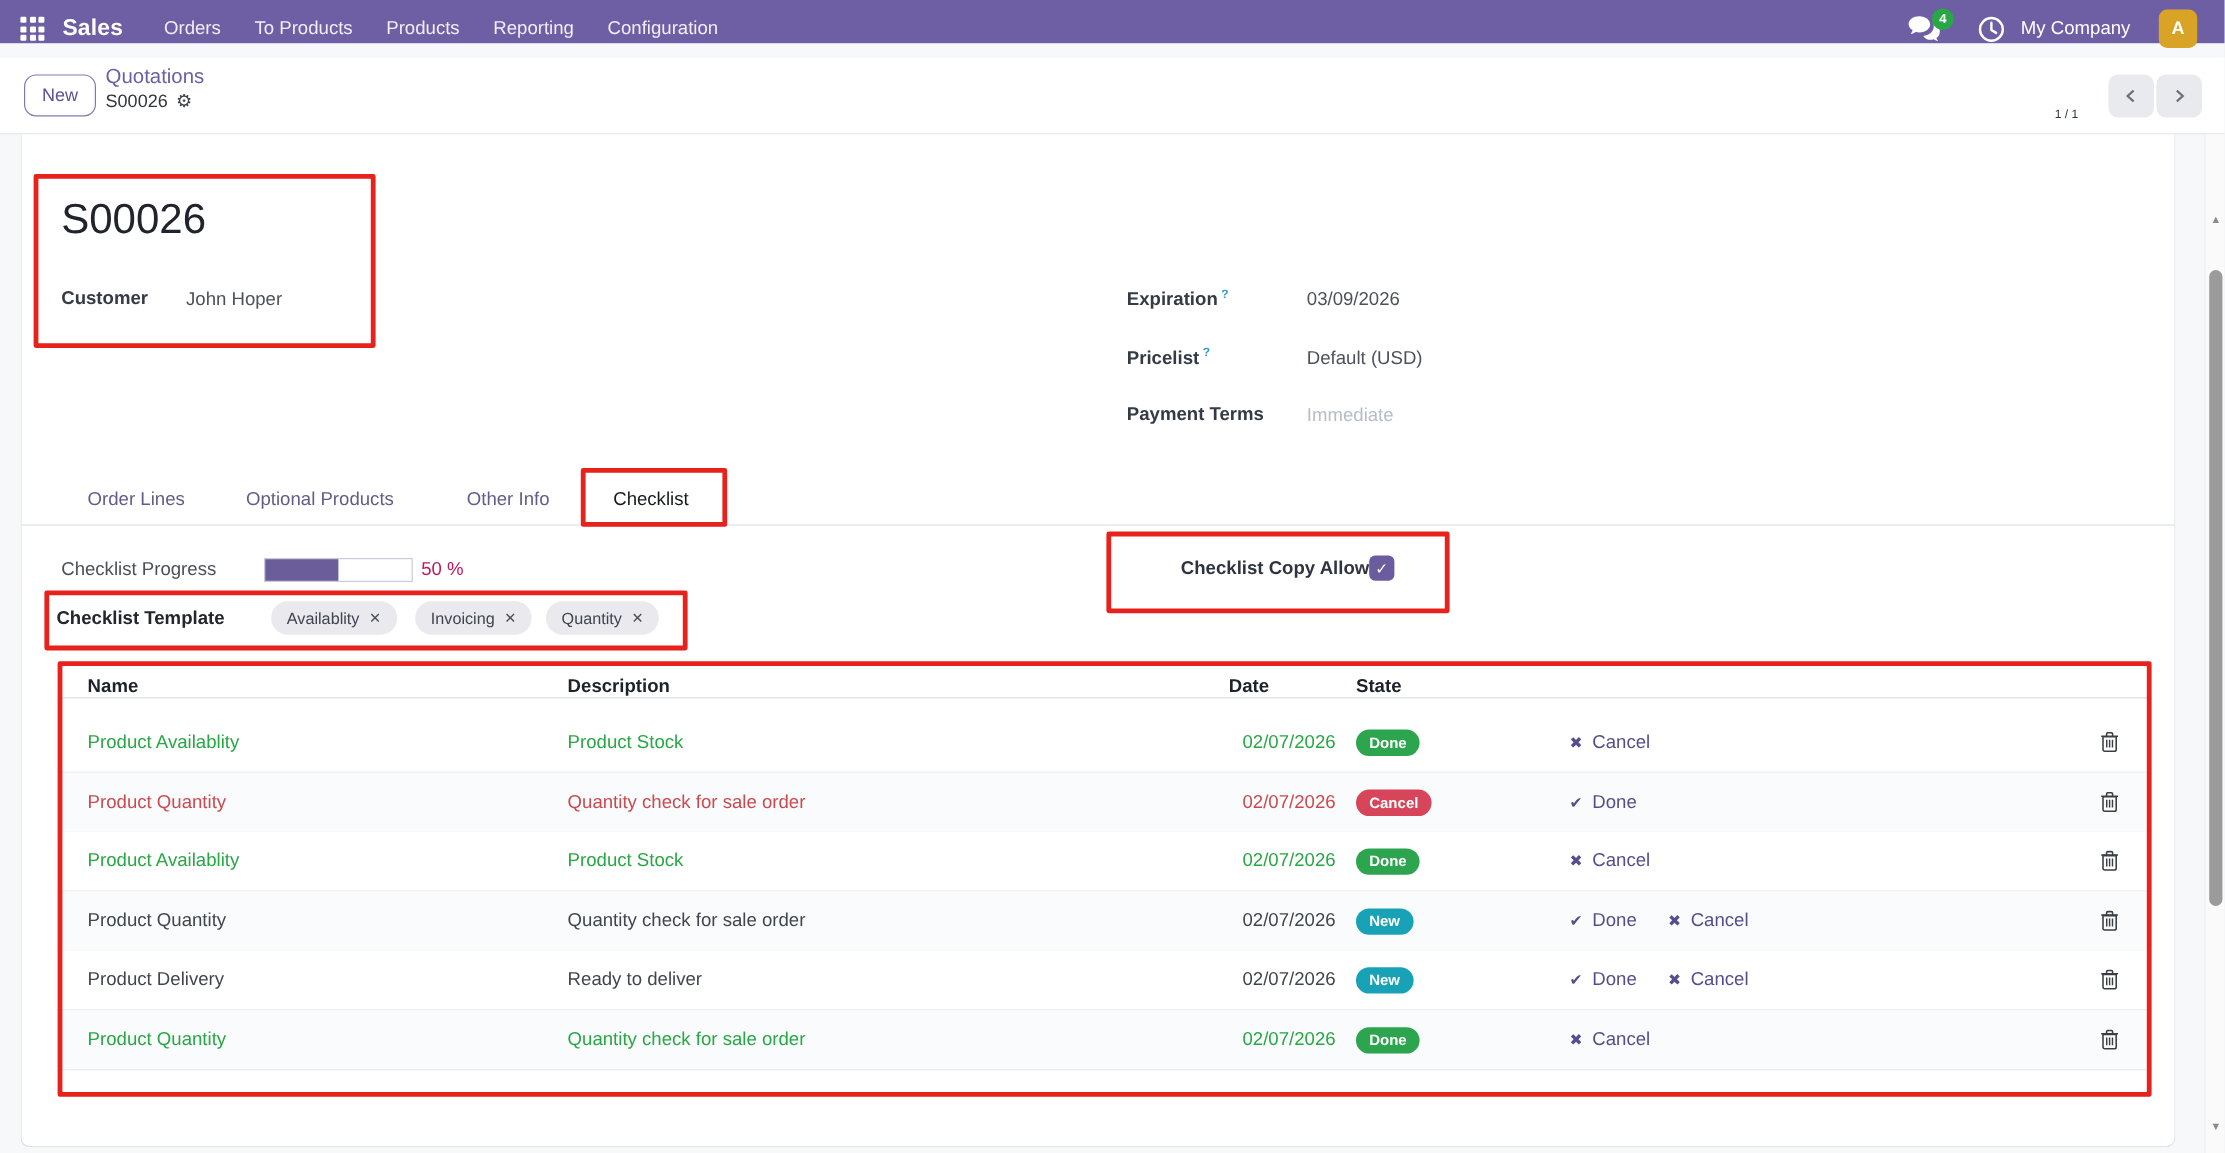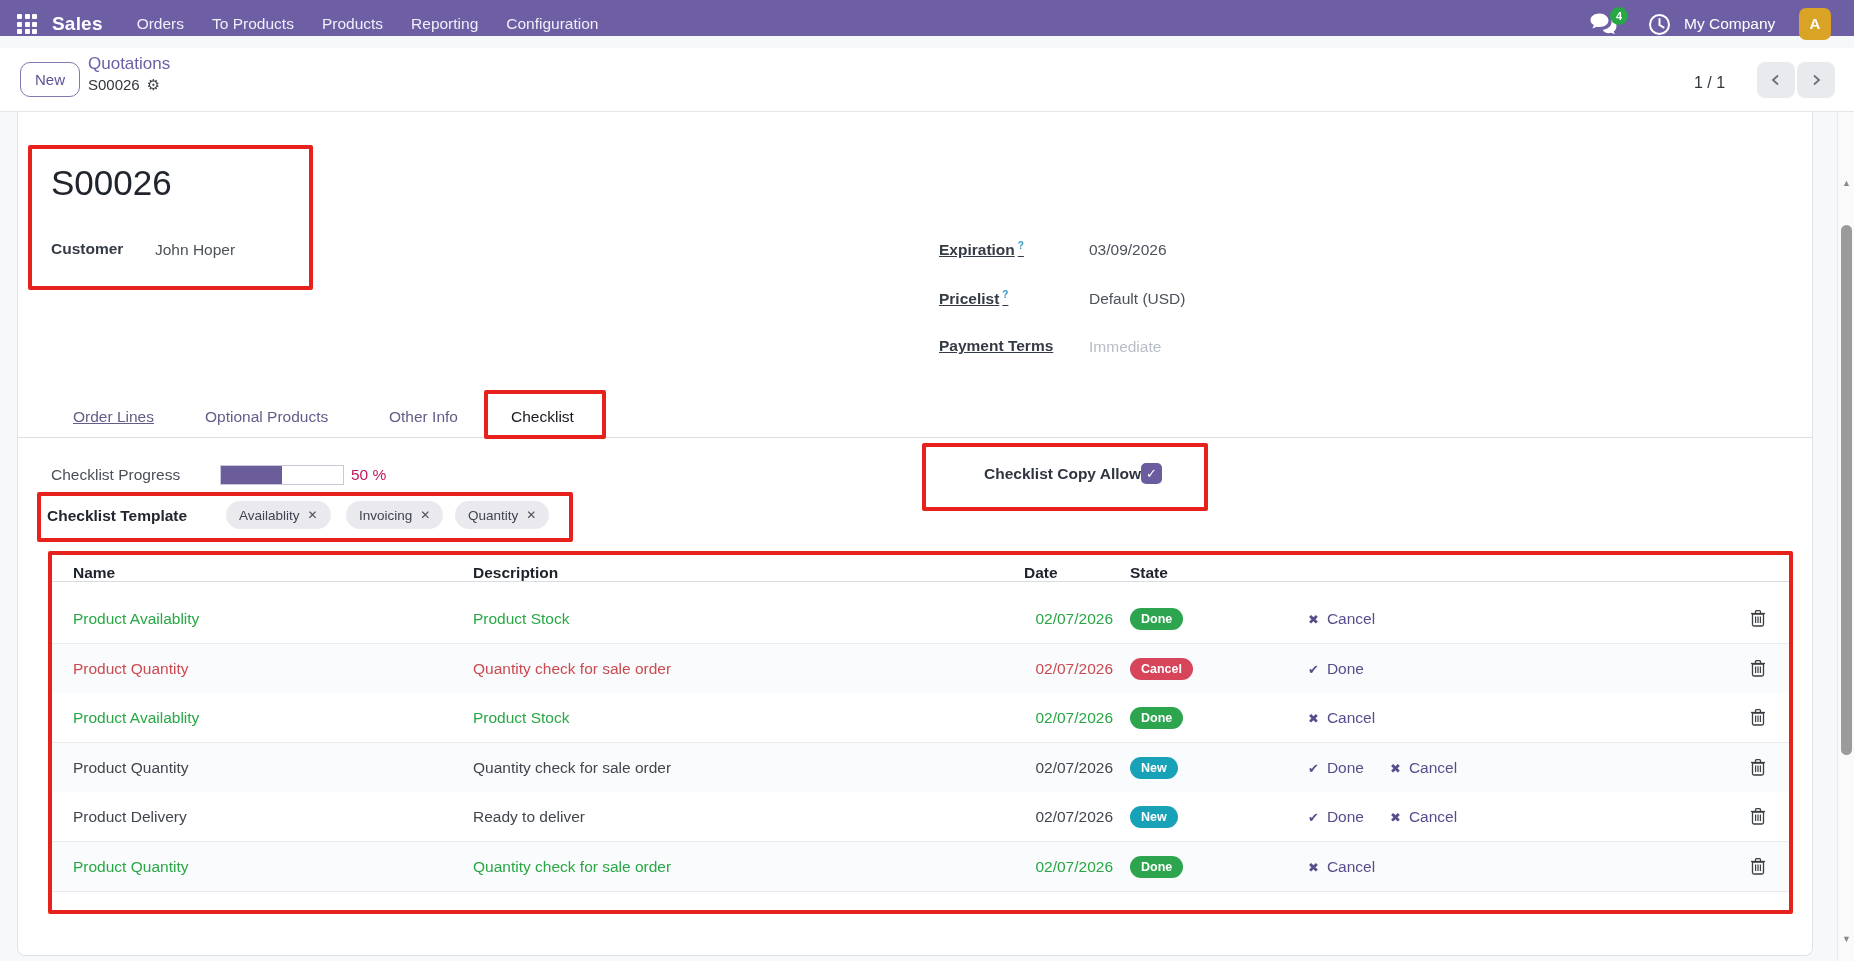--- a/index.html
+++ b/index.html
@@ -27,21 +27,21 @@
     background:#d9a326; color:#fff; font-weight:bold; font-size:15px; text-align:center; line-height:32px; cursor:pointer; }
 
   
   .control { position:absolute; top:48px; left:0; width:100%; height:64px; background:#fff; border-bottom:1px solid #e3e6ea; }
   .btn-new { position:absolute; left:20px; top:14px; height:35px; padding:0 14px; background:#fff;
     border:1px solid #8279b3; border-radius:10px; color:#5d5296; font-size:15px; font-family:inherit; cursor:pointer; }
   .breadcrumb { position:absolute; left:88px; top:7px; line-height:18px; }
   .bc-parent { display:block; color:#6b5fa5; font-size:17px; padding-bottom:3px; cursor:pointer; }
   .bc-current { color:#31363d; font-size:15px; }
   .bc-gear { color:#41464c; font-size:15px; margin-left:7px; cursor:pointer; }
-  .pager-count { position:absolute; left:1694px; top:3px; width:56px; text-align:left; line-height:64px; color:#31363d; font-size:16px; }
+  .pager-count { position:absolute; left:1694px; top:16px; width:56px; text-align:center; line-height:64px; color:#31363d; font-size:10px; }
   .pager-btn { position:absolute; top:14px; width:38px; height:36px; background:#e8eaed; border:none; border-radius:8px;
     cursor:pointer; display:flex; align-items:center; justify-content:center; }
   .pager-prev { left:1757px; } .pager-next { left:1797px; }
 
   
   .sheet { position:absolute; left:17px; top:112px; width:1796px; height:844px; background:#fff;
     border:1px solid #dfe3e8; border-top:none; border-radius:0 0 8px 8px; }
 
   
   .redbox { position:absolute; border:4px solid #e7211b; border-radius:2px; pointer-events:none; z-index:6; }
@@ -50,28 +50,28 @@
   .rb-copy     { left:922px; top:443px; width:286px;  height:68px; }
   .rb-template { left:37px;  top:492px; width:536px;  height:50px; }
   .rb-table    { left:48px;  top:551px; width:1745px; height:363px; }
 
   .doc-title { position:absolute; left:51px; top:163px; font-size:35px; font-weight:500; color:#20242c; }
   .customer-label { position:absolute; left:51px; top:240px; font-weight:bold; color:#353b44; font-size:15.5px; }
   .customer-value { position:absolute; left:155px; top:241px; color:#4b5259; font-size:15.5px; cursor:pointer; }
 
   .field-row { position:absolute; left:939px; width:560px; height:20px; }
   .fr-0 { top:240px; } .fr-1 { top:289px; } .fr-2 { top:337px; }
-  .field-label { position:absolute; left:0; top:0; font-weight:bold; color:#353b44;text-decoration:underline; }
+  .field-label { position:absolute; left:0; top:0; font-weight:bold; color:#353b44; }
   .help-sup { color:#3298c8; font-size:10px; vertical-align:6px; margin-left:3px; cursor:pointer; }
   .field-value { position:absolute; left:150px; top:1px; color:#4b5259; cursor:pointer; }
   .field-value.muted { color:#b7bdc6; }
 
   
   .tab { position:absolute; top:404px; font-size:15.5px; color:#625d88; cursor:pointer; line-height:26px; }
-  .tab-0 { left:73px;text-decoration:underline; } .tab-1 { left:205px; } .tab-2 { left:389px; } .tab-3 { left:511px; }
+  .tab-0 { left:73px; } .tab-1 { left:205px; } .tab-2 { left:389px; } .tab-3 { left:511px; }
   .tab.active { color:#16181d; }
   .tab-underline { position:absolute; left:18px; top:437px; width:1794px; border-top:1px solid #dcdfe4; }
 
   
   .progress-label { position:absolute; left:51px; top:466px; color:#4a5058; }
   .progress-bar { position:absolute; left:220px; top:465px; width:124px; height:20px; background:#fff;
     border:1px solid #ccc8dc; cursor:default; }
   .progress-fill { height:100%; background:#6a5d99; }
   .progress-text { position:absolute; left:351px; top:466px; color:#be185d; }
 

